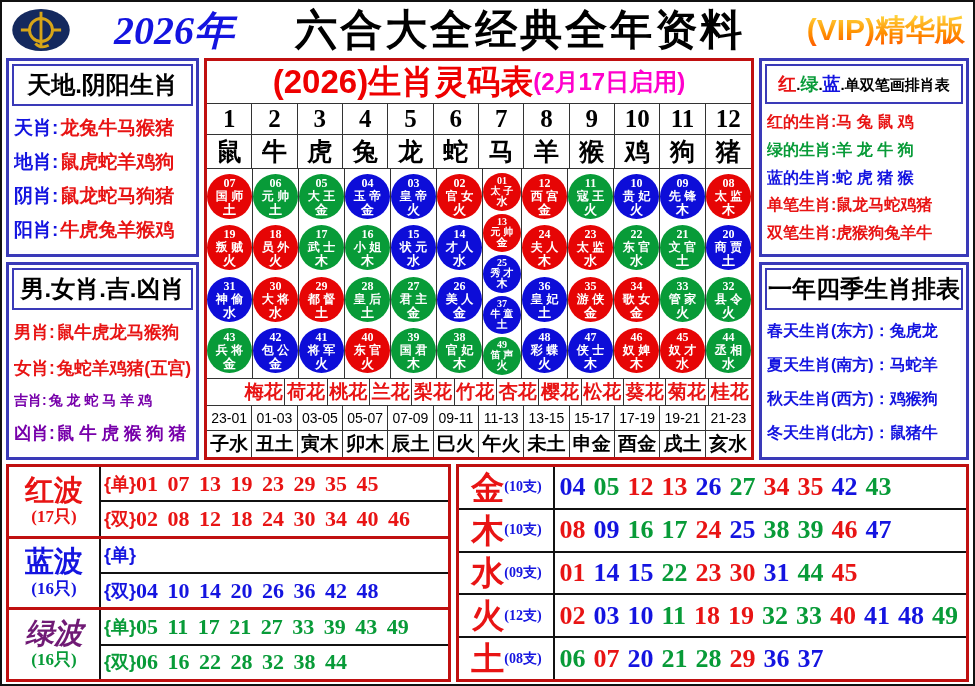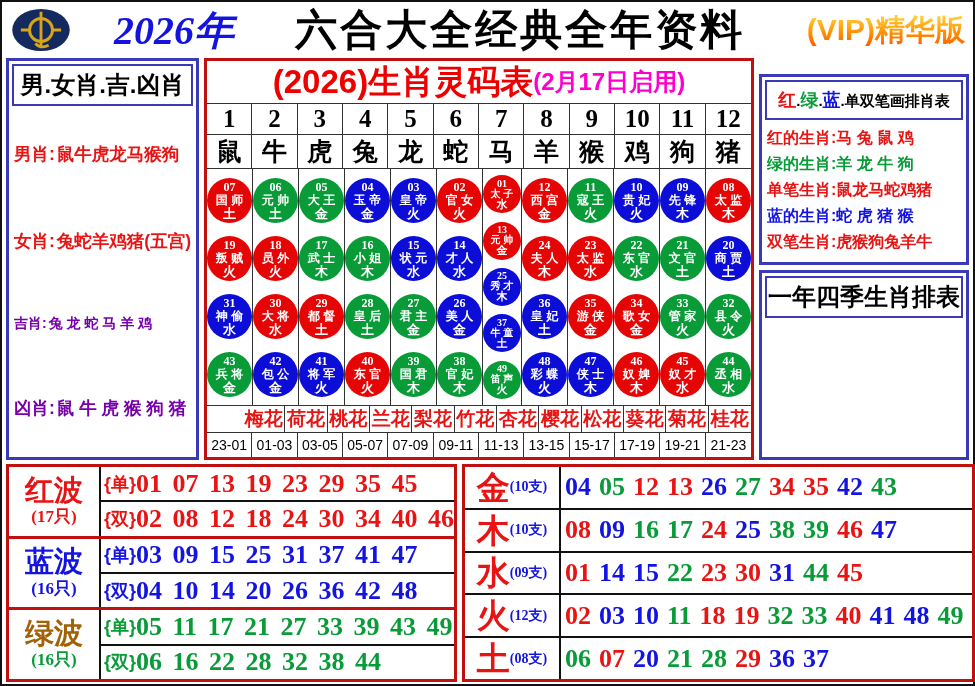--- a/index.html
+++ b/index.html
@@ -10,21 +10,21 @@
   .header { height:52px; display:flex; align-items:center; gap:8px; padding:0 4px; }
   .logo { width:62px; height:46px; flex:0 0 auto; }
   .year { font-family:"Liberation Serif","DejaVu Serif",serif; font-style:italic; font-weight:bold; font-size:40px; color:#1414e0; white-space:nowrap;margin-left:34px; }
   .title { flex:1; text-align:center; font-size:42px; font-weight:900; color:#000; letter-spacing:3px; white-space:nowrap; }
   .vip { font-size:30px; font-weight:900; background:linear-gradient(180deg,#ffe14a 5%,#ff9100 55%,#ff4a00 100%); -webkit-background-clip:text; background-clip:text; color:transparent; white-space:nowrap; }
 
   
   .main { height:402px; display:flex; gap:5px; margin-top:2px; }
   .sidebar { display:flex; flex-direction:column; gap:5px; }
   .sidebar.left  { width:194px; }
-  .sidebar.right { width:224px;margin-top:16px; }
+  .sidebar.right { width:224px; }
   .side-box { flex:1; border:3px solid #3a3ab8; display:flex; flex-direction:column; background:#fff; }
   .side-title { margin:3px; border:2px solid #3a3ab8; text-align:center; font-weight:900; font-size:24px; color:#000; padding:3px 0; white-space:nowrap; overflow:hidden; }
   .side-title.small { font-size:15px; padding:6px 0; }
   .side-rows { flex:1; display:flex; flex-direction:column; justify-content:space-around; padding:2px 5px 6px 5px; }
   .side-row { font-weight:900; font-size:19px; white-space:nowrap; overflow:hidden; }
   .sidebar.right .side-row { font-size:16px; }
   .side-row .lbl { margin-right:2px; }
 
   
   .center { flex:1; border:3px solid #c01010; display:flex; flex-direction:column; background:#fff; }
@@ -54,21 +54,21 @@
   .waves { width:486px; border:3px solid #c01010; display:flex; flex-direction:column; }
   .wave-group { flex:1; display:flex; }
   .wave-group + .wave-group { border-top:3px solid #c01010; }
   .wave-label { width:92px; border-right:2px solid #111; display:flex; flex-direction:column; align-items:center; justify-content:center; }
   .wave-name { font-size:29px; font-weight:900; line-height:1.05; }
   .wave-count { font-family:"Liberation Serif","DejaVu Serif",serif; font-size:17px; font-weight:bold; }
   .wave-rows { flex:1; display:flex; flex-direction:column; }
   .wave-row { flex:1; display:flex; align-items:center; padding-left:3px; white-space:nowrap; overflow:hidden; }
   .wave-row + .wave-row { border-top:2px solid #111; }
   .wave-tag { font-size:18px; font-weight:900; }
-  .wave-nums { font-family:"Liberation Serif","DejaVu Serif",serif; font-size:26px; font-weight:bold; word-spacing:4px; }
+  .wave-nums { font-family:"Liberation Serif","DejaVu Serif",serif; font-size:22px; font-weight:bold; word-spacing:4px; }
 
   .elements { flex:1; border:3px solid #c01010; display:flex; flex-direction:column; }
   .element-row { flex:1; display:flex; align-items:stretch; }
   .element-row + .element-row { border-top:2px solid #111; }
   .element-label { width:96px; border-right:2px solid #111; display:flex; align-items:center; justify-content:center; white-space:nowrap; }
   .element-name { font-size:33px; font-weight:900; color:#e81414; line-height:1; }
   .element-count { font-family:"Liberation Serif","DejaVu Serif",serif; font-size:14px; font-weight:bold; color:#1414e0; }
   .element-nums { flex:1; display:flex; align-items:center; padding-left:4px; white-space:nowrap; overflow:hidden; }
   .element-num { font-family:"Liberation Serif","DejaVu Serif",serif; font-size:26px; font-weight:bold; margin-right:8px; }
 </style>
@@ -86,20 +86,29 @@
       </svg>
     </div>
     <div class="year">2026年</div>
     <div class="title">六合大全经典全年资料</div>
     <div class="vip">(VIP)精华版</div>
   </div>
 
   <div class="main">
 
     <div class="sidebar left">
+      <div class="side-box">
+        <div class="side-title">天地.阴阳生肖</div>
+        <div class="side-rows">
+            <div class="side-row"><span class="lbl" style="color: rgb(20, 20, 224);">天肖:</span><span class="val" style="color: rgb(232, 20, 20);">龙兔牛马猴猪</span></div>
+            <div class="side-row"><span class="lbl" style="color: rgb(20, 20, 224);">地肖:</span><span class="val" style="color: rgb(232, 20, 20);">鼠虎蛇羊鸡狗</span></div>
+            <div class="side-row"><span class="lbl" style="color: rgb(20, 20, 224);">阴肖:</span><span class="val" style="color: rgb(232, 20, 20);">鼠龙蛇马狗猪</span></div>
+            <div class="side-row"><span class="lbl" style="color: rgb(20, 20, 224);">阳肖:</span><span class="val" style="color: rgb(232, 20, 20);">牛虎兔羊猴鸡</span></div>
+          </div>
+      </div>
       <div class="side-box">
         <div class="side-title">男.女肖.吉.凶肖</div>
         <div class="side-rows">
             <div class="side-row" style="font-size: 17.5px;"><span class="lbl" style="color: rgb(232, 20, 20);">男肖:</span><span class="val" style="color: rgb(232, 20, 20);">鼠牛虎龙马猴狗</span></div>
             <div class="side-row" style="font-size: 17.5px;"><span class="lbl" style="color: rgb(232, 20, 20);">女肖:</span><span class="val" style="color: rgb(232, 20, 20);">兔蛇羊鸡猪(五宫)</span></div>
             <div class="side-row" style="font-size: 14px;"><span class="lbl" style="color: rgb(119, 0, 170);">吉肖:</span><span class="val" style="color: rgb(119, 0, 170);">兔 龙 蛇 马 羊 鸡</span></div>
             <div class="side-row" style="font-size: 17.5px;"><span class="lbl" style="color: rgb(119, 0, 170); text-align: center;">凶肖:</span><span class="val" style="color: rgb(119, 0, 170);">鼠 牛 虎 猴 狗 猪</span></div>
           </div>
       </div>
     </div>
@@ -429,35 +438,55 @@
           <div class="cell hour">05-07</div>
           <div class="cell hour">07-09</div>
           <div class="cell hour">09-11</div>
           <div class="cell hour">11-13</div>
           <div class="cell hour">13-15</div>
           <div class="cell hour">15-17</div>
           <div class="cell hour">17-19</div>
           <div class="cell hour">19-21</div>
           <div class="cell hour">21-23</div>
         </div>
+      <div class="row branches">
+          <div class="cell branch">子水</div>
+          <div class="cell branch">丑土</div>
+          <div class="cell branch">寅木</div>
+          <div class="cell branch">卯木</div>
+          <div class="cell branch">辰土</div>
+          <div class="cell branch">巳火</div>
+          <div class="cell branch">午火</div>
+          <div class="cell branch">未土</div>
+          <div class="cell branch">申金</div>
+          <div class="cell branch">酉金</div>
+          <div class="cell branch">戌土</div>
+          <div class="cell branch">亥水</div>
+        </div>
     </div>
 
     <div class="sidebar right">
       <div class="side-box">
         <div class="side-title small"><span style="color: rgb(232, 20, 20); font-size: 18px;">红</span><span style="color: rgb(0, 0, 0);">.</span><span style="color: rgb(8, 155, 56); font-size: 18px;">绿</span><span style="color: rgb(0, 0, 0);">.</span><span style="color: rgb(20, 20, 224); font-size: 18px;">蓝</span><span style="color: rgb(0, 0, 0);">.</span><span style="color: rgb(0, 0, 0);">单双笔画排肖表</span></div>
         <div class="side-rows">
             <div class="side-row" style="color: rgb(232, 20, 20);">红的生肖:马 兔 鼠 鸡</div>
             <div class="side-row" style="color: rgb(8, 155, 56);">绿的生肖:羊 龙 牛 狗</div>
+            <div class="side-row" style="color: rgb(20, 20, 224);">蓝的生肖:蛇 虎 猪 猴</div>
             <div class="side-row" style="color: rgb(232, 20, 20);">单笔生肖:鼠龙马蛇鸡猪</div>
-            <div class="side-row" style="color: rgb(20, 20, 224);">蓝的生肖:蛇 虎 猪 猴</div>
             <div class="side-row" style="color: rgb(232, 20, 20);">双笔生肖:虎猴狗兔羊牛</div>
           </div>
       </div>
       <div class="side-box">
         <div class="side-title">一年四季生肖排表</div>
+        <div class="side-rows">
+            <div class="side-row" style="color: rgb(20, 20, 224);">春天生肖(东方)：兔虎龙</div>
+            <div class="side-row" style="color: rgb(20, 20, 224);">夏天生肖(南方)：马蛇羊</div>
+            <div class="side-row" style="color: rgb(20, 20, 224);">秋天生肖(西方)：鸡猴狗</div>
+            <div class="side-row" style="color: rgb(20, 20, 224);">冬天生肖(北方)：鼠猪牛</div>
+          </div>
       </div>
     </div>
 
   </div>
 
   <div class="bottom">
     <div class="waves">
         <div class="wave-group">
           <div class="wave-label">
             <div class="wave-name" style="color: rgb(232, 20, 20);">红波</div>
@@ -475,31 +504,30 @@
           </div>
         </div>
         <div class="wave-group">
           <div class="wave-label">
             <div class="wave-name" style="color: rgb(20, 20, 224);">蓝波</div>
             <div class="wave-count" style="color: rgb(20, 20, 224);">(16只)</div>
           </div>
           <div class="wave-rows">
             <div class="wave-row">
               <span class="wave-tag" style="color: rgb(20, 20, 224);">{单}</span>
-              <span class="wave-nums" style="color: rgb(20, 20, 224);">03 09 15 25 31 37 41 47</span>
             </div>
             <div class="wave-row">
               <span class="wave-tag" style="color: rgb(20, 20, 224);">{双}</span>
               <span class="wave-nums" style="color: rgb(20, 20, 224);">04 10 14 20 26 36 42 48</span>
             </div>
           </div>
         </div>
         <div class="wave-group">
           <div class="wave-label">
-            <div class="wave-name" style="color: #a16207;">绿波</div>
+            <div class="wave-name" style="color: #701a75; font-style: italic;">绿波</div>
             <div class="wave-count" style="color: rgb(8, 155, 56);">(16只)</div>
           </div>
           <div class="wave-rows">
             <div class="wave-row">
               <span class="wave-tag" style="color: rgb(8, 155, 56);">{单}</span>
               <span class="wave-nums" style="color: rgb(8, 155, 56);">05 11 17 21 27 33 39 43 49</span>
             </div>
             <div class="wave-row">
               <span class="wave-tag" style="color: rgb(8, 155, 56);">{双}</span>
               <span class="wave-nums" style="color: rgb(8, 155, 56);">06 16 22 28 32 38 44</span>

